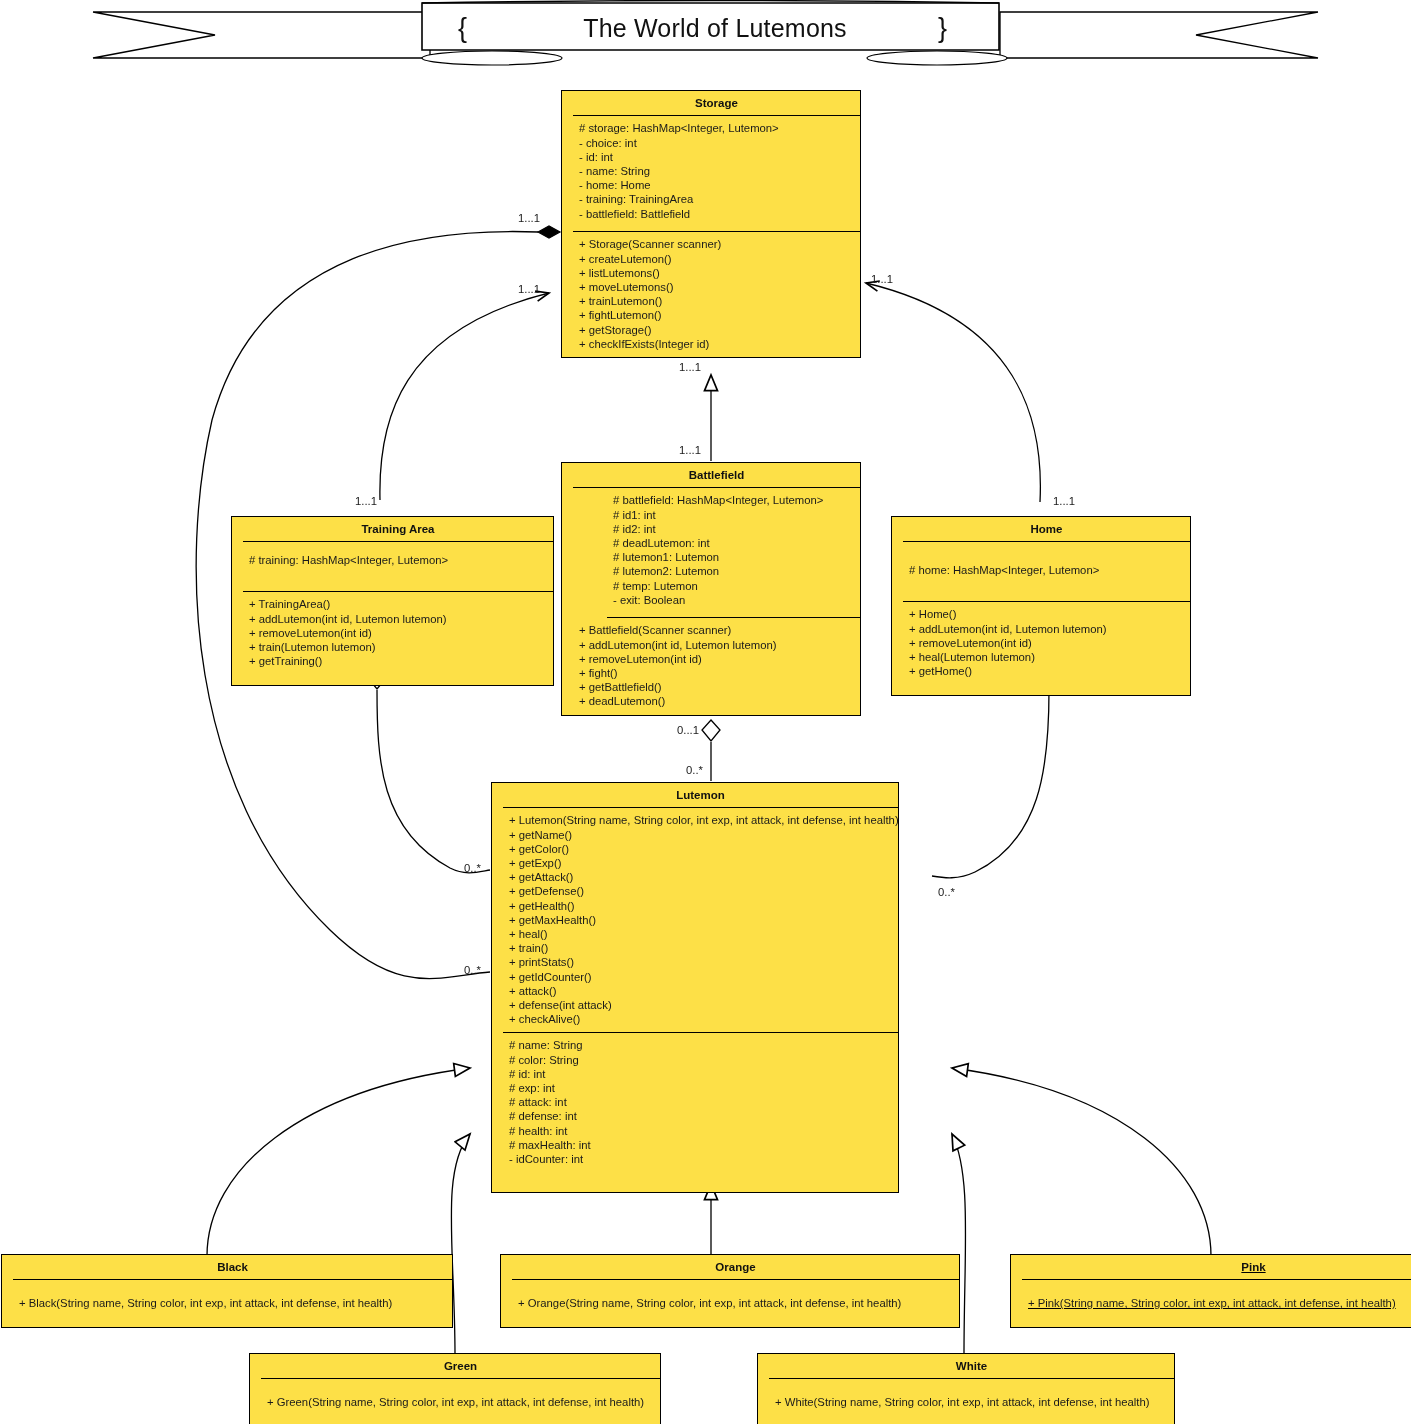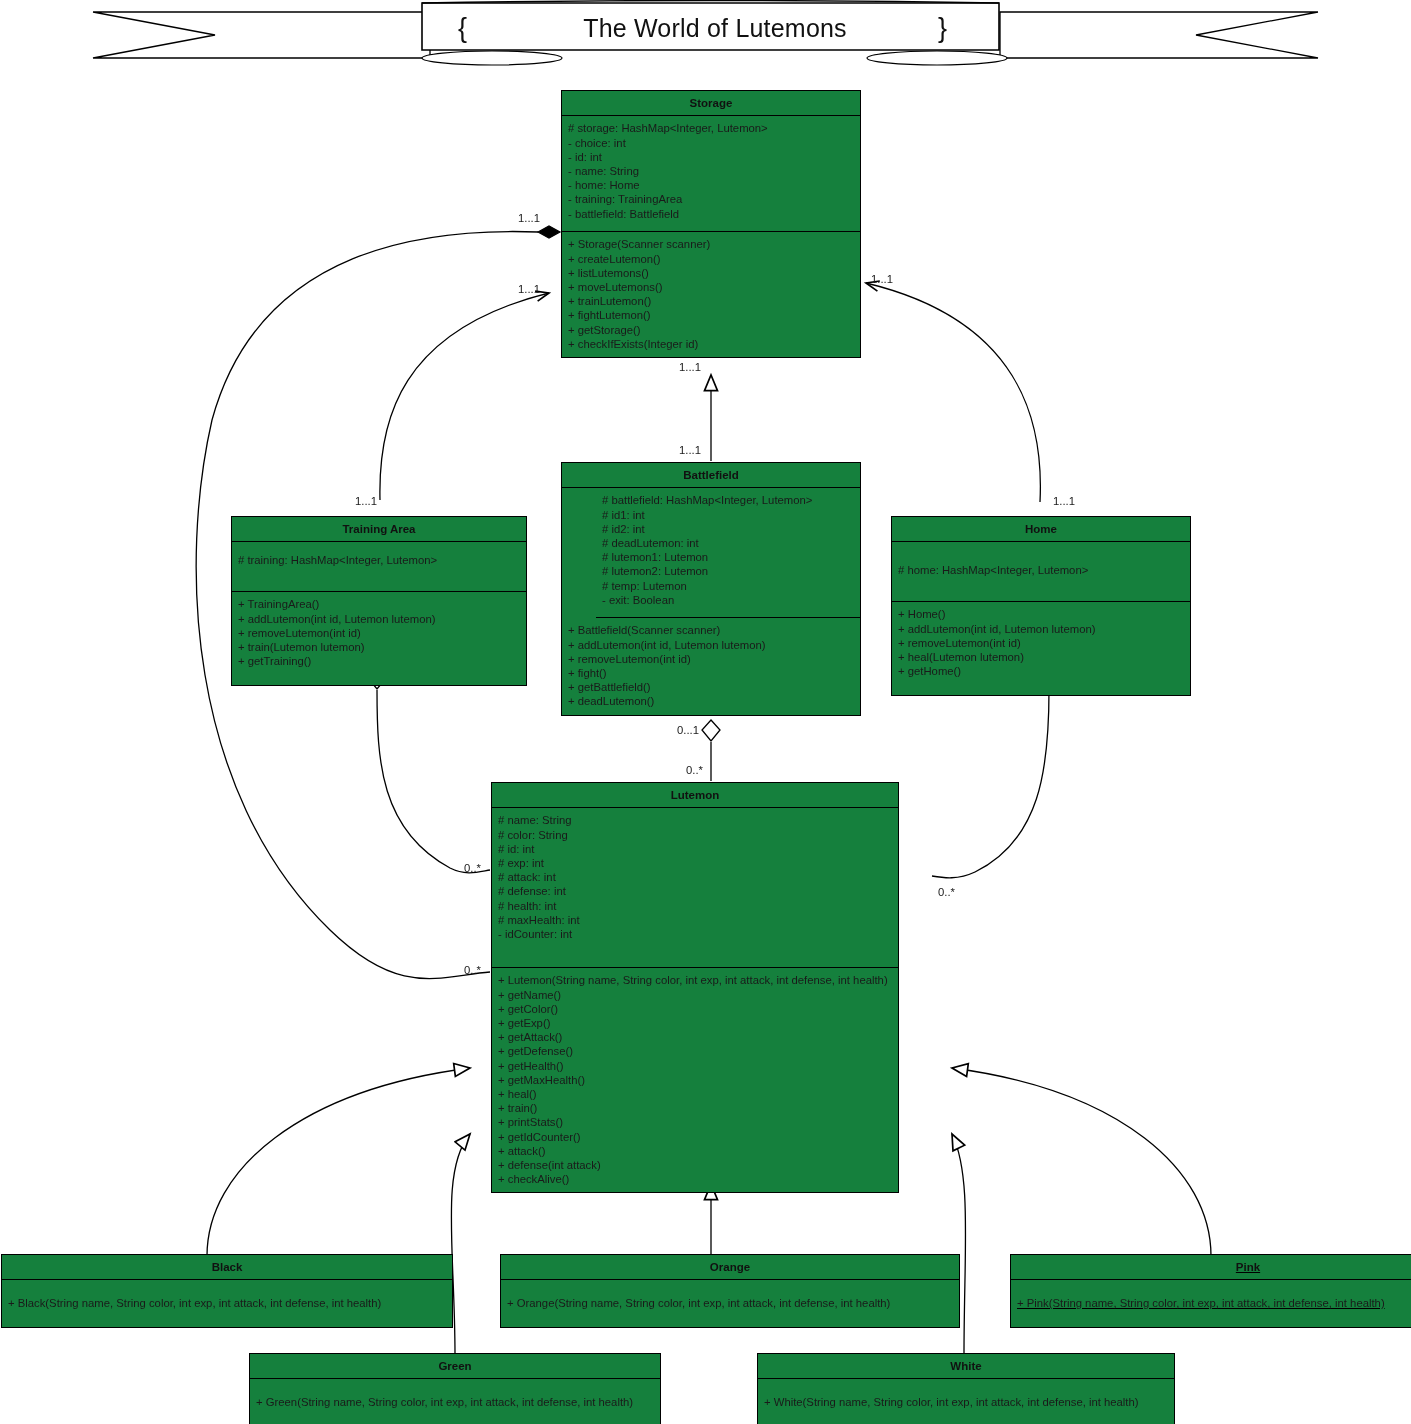--- a/index.html
+++ b/index.html
@@ -15,21 +15,21 @@
     font-size:25px;color:#111;letter-spacing:.2px;white-space:nowrap;
   }
   #banner .brace{
     position:absolute;top:6px;height:44px;display:flex;align-items:center;
     font-size:27px;color:#111;
   }
   #banner .brace.l{left:458px;}
   #banner .brace.r{left:938px;}
 
   
-  .uml{position:absolute;background:#15803d;border:1.6px solid #000;box-sizing:border-box;}
+  .uml{position:absolute;background:#fde047;border:1.6px solid #000;box-sizing:border-box;padding-left:11px;}
   .uml .hdr{
     text-align:center;font-weight:bold;font-size:11.5px;color:#111;
     padding:5px 4px 5px;border-bottom:1.6px solid #000;line-height:1.25;
   }
   .uml .compartment{padding:5px 6px 6px;border-bottom:1.6px solid #000;}
   .uml .compartment:last-child{border-bottom:none;}
   .uml .row{font-size:11.3px;color:#1a1a1a;line-height:14.2px;white-space:nowrap;}
 
   
   #links{position:absolute;left:0;top:0;width:1411px;height:1424px;pointer-events:none;}
@@ -154,21 +154,21 @@
     <div class="compartment" style="min-height:80px;">
       <div class="row">+ Battlefield(Scanner scanner)</div>
       <div class="row">+ addLutemon(int id, Lutemon lutemon)</div>
       <div class="row">+ removeLutemon(int id)</div>
       <div class="row">+ fight()</div>
       <div class="row">+ getBattlefield()</div>
       <div class="row">+ deadLutemon()</div>
     </div>
   </div>
 
-  <div class="uml" style="left:231px;top:516px;width:296px;">
+  <div class="uml" style="left:231px;top:516px;width:323px;">
     <div class="hdr">Training Area</div>
     <div class="compartment" style="min-height:32px;margin-top:6px;">
       <div class="row"># training: HashMap&lt;Integer, Lutemon&gt;</div>
     </div>
     <div class="compartment" style="min-height:82px;">
       <div class="row">+ TrainingArea()</div>
       <div class="row">+ addLutemon(int id, Lutemon lutemon)</div>
       <div class="row">+ removeLutemon(int id)</div>
       <div class="row">+ train(Lutemon lutemon)</div>
       <div class="row">+ getTraining()</div>
@@ -184,48 +184,48 @@
       <div class="row">+ Home()</div>
       <div class="row">+ addLutemon(int id, Lutemon lutemon)</div>
       <div class="row">+ removeLutemon(int id)</div>
       <div class="row">+ heal(Lutemon lutemon)</div>
       <div class="row">+ getHome()</div>
     </div>
   </div>
 
   <div class="uml" style="left:491px;top:782px;width:408px;">
     <div class="hdr">Lutemon</div>
-    <div class="compartment" style="min-height:148px;">
-      <div class="row"># name: String</div>
-      <div class="row"># color: String</div>
-      <div class="row"># id: int</div>
-      <div class="row"># exp: int</div>
-      <div class="row"># attack: int</div>
-      <div class="row"># defense: int</div>
-      <div class="row"># health: int</div>
-      <div class="row"># maxHealth: int</div>
-      <div class="row">- idCounter: int</div>
-    </div>
     <div class="compartment" style="min-height:210px;">
       <div class="row">+ Lutemon(String name, String color, int exp, int attack, int defense, int health)</div>
       <div class="row">+ getName()</div>
       <div class="row">+ getColor()</div>
       <div class="row">+ getExp()</div>
       <div class="row">+ getAttack()</div>
       <div class="row">+ getDefense()</div>
       <div class="row">+ getHealth()</div>
       <div class="row">+ getMaxHealth()</div>
       <div class="row">+ heal()</div>
       <div class="row">+ train()</div>
       <div class="row">+ printStats()</div>
       <div class="row">+ getIdCounter()</div>
       <div class="row">+ attack()</div>
       <div class="row">+ defense(int attack)</div>
       <div class="row">+ checkAlive()</div>
     </div>
+    <div class="compartment" style="min-height:148px;">
+      <div class="row"># name: String</div>
+      <div class="row"># color: String</div>
+      <div class="row"># id: int</div>
+      <div class="row"># exp: int</div>
+      <div class="row"># attack: int</div>
+      <div class="row"># defense: int</div>
+      <div class="row"># health: int</div>
+      <div class="row"># maxHealth: int</div>
+      <div class="row">- idCounter: int</div>
+    </div>
   </div>
 
   <div class="uml" style="left:1px;top:1254px;width:452px;">
     <div class="hdr">Black</div>
     <div class="compartment" style="min-height:36px;display:flex;align-items:center;">
       <div class="row">+ Black(String name, String color, int exp, int attack, int defense, int health)</div>
     </div>
   </div>
 
   <div class="uml" style="left:500px;top:1254px;width:460px;">

